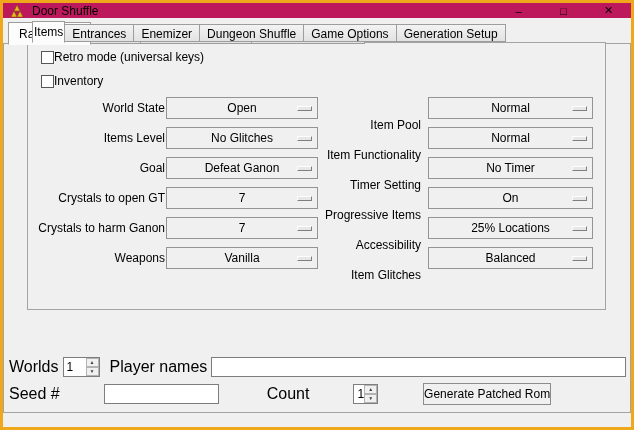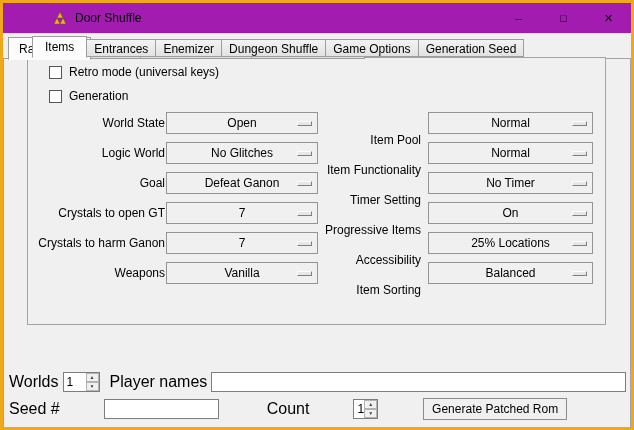--- a/index.html
+++ b/index.html
@@ -2,46 +2,46 @@
 <html><head>
 <meta charset="utf-8">
 <style>
   * { margin:0; padding:0; box-sizing:border-box; }
   html,body { width:634px; height:430px; }
   body { font-family:"Liberation Sans", sans-serif; color:#000; }
 
   .window { width:634px; height:430px; border:3px solid #efa81c; background:#f0f0f0; position:relative; overflow:hidden; }
 
   
-  .titlebar { height:30px; background:#a21caf; display:flex; align-items:center;padding-left:43px; }
+  .titlebar { height:15px; background:#be185d; display:flex; align-items:center; }
   .app-icon { width:16px; height:16px; margin-left:6px; flex:0 0 auto; }
   .title-text { font-size:12px; margin-left:7px; white-space:nowrap; }
   .win-controls { margin-left:auto; align-self:stretch; display:flex; }
   .win-btn { width:45px; display:flex; align-items:center; justify-content:center; font-size:11px; cursor:default; }
 
   
   .body { position:relative; height:395px; background:#f0f0f0; }
 
   
   .tab { font-size:12px; border:1px solid #9d9d9d; background:linear-gradient(#f3f3f3,#e2e2e2);
          height:19px; padding:2px 8px; white-space:nowrap; position:relative; }
   .tab + .tab { margin-left:-1px; }
   .tab.selected { background:#fcfcfc; height:23px; padding:4px 10px; border-bottom:1px solid #fcfcfc;
                   margin-bottom:-1px; z-index:4; }
   .outer-tabs { position:absolute; top:3px; left:5px; display:flex; align-items:flex-end; height:23px; z-index:3; }
   .outer-pane { position:absolute; top:25px; left:0; right:0; bottom:0; border:1px solid #a3a3a3; background:#f0f0f0; }
 
   .inner-nb { position:absolute; top:2px; left:24px; width:579px; height:296px; }
   .inner-tabs { position:absolute; top:0; left:5px; display:flex; align-items:flex-end; height:22px; z-index:3; }
   .inner-tabs .tab { height:18px; padding:2px 7px; }
-  .inner-tabs .tab.selected { height:22px; padding:3px 12px; margin-bottom:-1px; }
+  .inner-tabs .tab.selected { height:22px; padding:3px 1px; margin-bottom:-1px; }
   .inner-pane { position:absolute; top:22px; left:0; right:0; height:268px; border:1px solid #a3a3a3; background:#f0f0f0; }
 
   
-  .check-row { position:absolute; left:21px; display:flex; align-items:center; gap:7px; }
+  .check-row { position:absolute; left:13px; display:flex; align-items:center; }
   .check-row.r1 { top:7px; }
   .check-row.r2 { top:31px; }
   .checkbox { width:13px; height:13px; background:#fff; border:1px solid #565656; flex:0 0 auto; }
   .check-label { font-size:12px; }
 
   
   .options { position:absolute; top:54px; left:0; right:0; display:flex; flex-direction:column; gap:8px; }
   .opt-row { display:flex; align-items:center; height:22px; }
   .opt-label { font-size:12px; text-align:right; white-space:nowrap; }
   .opt-label.l { width:137px; }
@@ -66,21 +66,21 @@
   .spin-arrow { flex:1; font-size:5px; line-height:1; display:flex; align-items:center; justify-content:center;
                 background:#f0f0f0; border:1px solid #b3b3b3; color:#404040; cursor:default; }
 
   .text-input { height:20px; border:1px solid #7d7d7d; background:#fff; font-size:12px; padding:0 3px;
                 font-family:inherit; outline:none; }
   .seed-input { width:115px; margin-left:4px; }
   .grow { flex:1; margin-left:4px; }
   .ml8 { margin-left:8px; } .ml10 { margin-left:10px; } .ml5 { margin-left:5px; } .ml4 { margin-left:4px; }
   .spacer { flex:1; }
 
-  .btn { font-size:12px; height:22px; border:1px solid #8c8c8c; background:#f0f0f0; padding:0 8px;
+  .btn { font-size:12px; height:22px; border:1px solid #8c8c8c; background:#f0f0f0; padding:0 0;
          font-family:inherit; white-space:nowrap; cursor:default; }
 </style>
 </head>
 <body>
 
 <div class="window">
 
   <div class="titlebar">
     <span class="app-icon">
       <svg width="16" height="16" viewBox="0 0 16 16">
@@ -110,40 +110,40 @@
 
     <div class="inner-nb">
       <div class="inner-pane">
 
         <div class="check-row r1">
           <span class="checkbox"></span>
           <span class="check-label">Retro mode (universal keys)</span>
         </div>
         <div class="check-row r2">
           <span class="checkbox"></span>
-          <span class="check-label">Generation</span>
+          <span class="check-label">Inventory</span>
         </div>
 
         <div class="options">
 
           <div class="opt-row">
             <span class="opt-label l">World State</span>
             <span class="optmenu l">
               <span>Open</span>
               <span class="opt-indicator"></span>
             </span>
             <span class="opt-label r">Item Pool</span>
             <span class="optmenu r">
               <span>Normal</span>
               <span class="opt-indicator"></span>
             </span>
           </div>
 
           <div class="opt-row">
-            <span class="opt-label l">Logic World</span>
+            <span class="opt-label l">Items Level</span>
             <span class="optmenu l">
               <span>No Glitches</span>
               <span class="opt-indicator"></span>
             </span>
             <span class="opt-label r">Item Functionality</span>
             <span class="optmenu r">
               <span>Normal</span>
               <span class="opt-indicator"></span>
             </span>
           </div>
@@ -186,37 +186,37 @@
               <span class="opt-indicator"></span>
             </span>
           </div>
 
           <div class="opt-row">
             <span class="opt-label l">Weapons</span>
             <span class="optmenu l">
               <span>Vanilla</span>
               <span class="opt-indicator"></span>
             </span>
-            <span class="opt-label r">Item Sorting</span>
+            <span class="opt-label r">Item Glitches</span>
             <span class="optmenu r">
               <span>Balanced</span>
               <span class="opt-indicator"></span>
             </span>
           </div>
 
         </div>
       </div>
 
       <div class="inner-tabs">
         <span class="tab selected">Items</span>
         <span class="tab">Entrances</span>
         <span class="tab">Enemizer</span>
         <span class="tab">Dungeon Shuffle</span>
         <span class="tab">Game Options</span>
-        <span class="tab">Generation Seed</span>
+        <span class="tab">Generation Setup</span>
       </div>
     </div>
 
     <div class="bottom-row row1">
       <span class="lbl">Worlds</span>
       <span class="spinbox">
         <span class="spin-value">1</span>
         <span class="spin-arrows">
           <span class="spin-arrow">▲</span>
           <span class="spin-arrow">▼</span>

